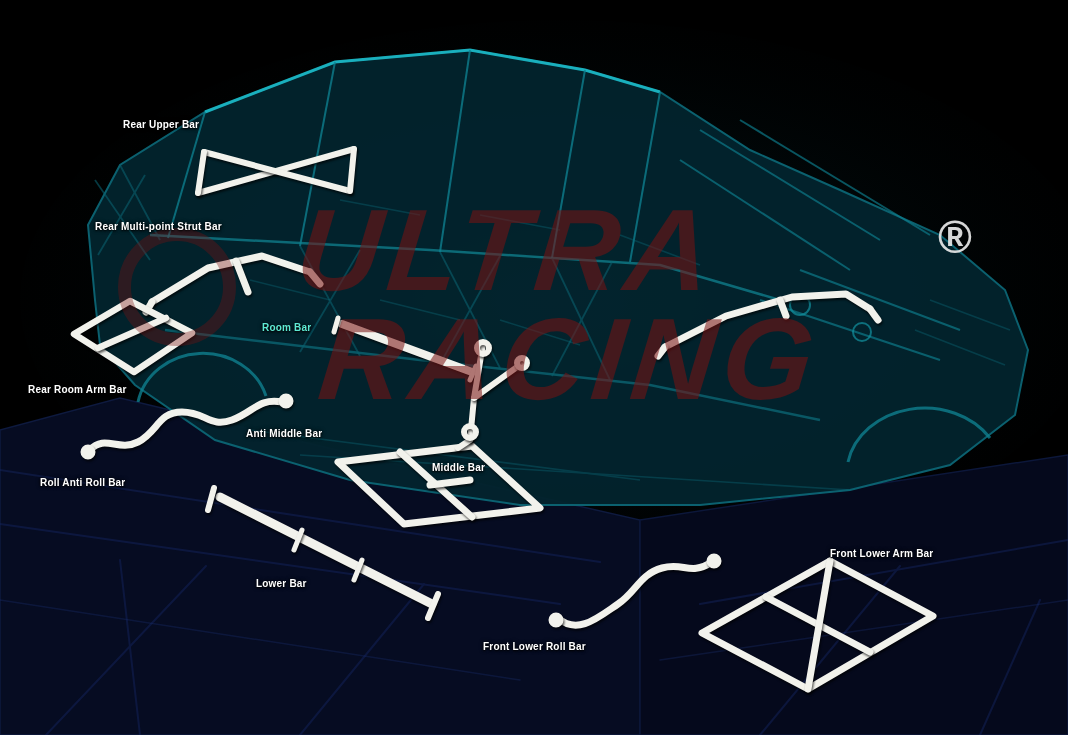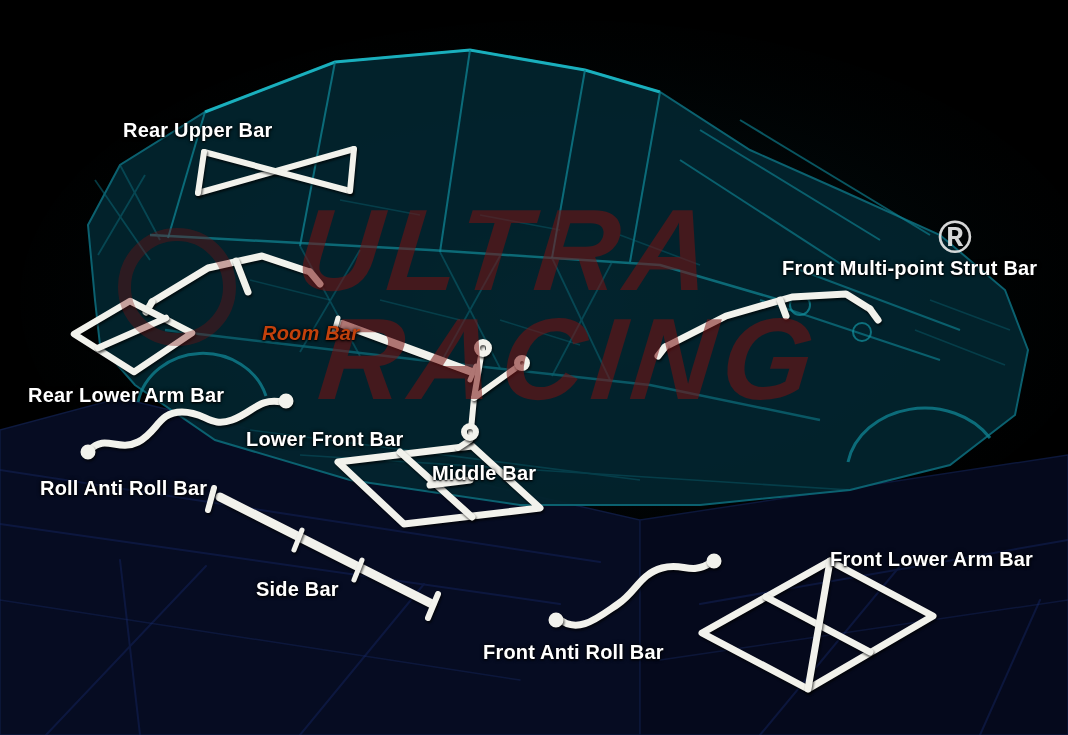--- a/index.html
+++ b/index.html
@@ -4,21 +4,21 @@
 <style>
   html,body{margin:0;padding:0;background:#000;}
   #stage{
     position:relative;width:1068px;height:735px;overflow:hidden;
     background:#000;font-family:"Liberation Sans",sans-serif;
   }
   #art{position:absolute;left:0;top:0;}
   .part{stroke:#f2f2ec;fill:none;stroke-linecap:round;stroke-linejoin:round;}
   .part path, .part circle{filter:drop-shadow(1px 2px 1px rgba(0,0,0,.65));}
   .label{
-    position:absolute;color:#fff;font-weight:bold;font-size:20px;
+    position:absolute;color:#fff;font-weight:bold;font-size:10px;
     white-space:nowrap;text-shadow:0 1px 2px #000, 0 0 4px #000;
     letter-spacing:.2px;
   }
   .watermark{
     position:absolute;left:292px;top:196px;font-style:italic;font-weight:bold;
     font-size:116px;line-height:.94;letter-spacing:7px;opacity:.55;
     transform:skewX(-6deg);pointer-events:none;
   }
   .watermark .wline2{margin-left:34px;}
   .wm-ring{
@@ -194,23 +194,23 @@
   </svg>
 
   <div class="wm-ring"></div>
   <div class="watermark" style="color: rgb(122, 18, 18);">
     <div class="wline1">ULTRA</div>
     <div class="wline2">RACING</div>
   </div>
   <div class="regmark">®</div>
 
   <div class="label" style="left:123px;top:119px">Rear Upper Bar</div>
-  <div class="label" style="left:782px;top:257px">Front Multi-point Strut Bar</div>
-  <div class="label" style="left: 262px; top: 322px; color: #c2410c; font-style: italic;">Room Bar</div>
-  <div class="label" style="left:28px;top:384px">Rear Lower Arm Bar</div>
-  <div class="label" style="left:246px;top:428px">Lower Front Bar</div>
+  <div class="label" style="left:95px;top:221px">Rear Multi-point Strut Bar</div>
+  <div class="label" style="left: 262px; top: 322px; color: #5eead4;">Room Bar</div>
+  <div class="label" style="left:28px;top:384px">Rear Room Arm Bar</div>
+  <div class="label" style="left:246px;top:428px">Anti Middle Bar</div>
   <div class="label" style="left:432px;top:462px">Middle Bar</div>
   <div class="label" style="left:40px;top:477px">Roll Anti Roll Bar</div>
   <div class="label" style="left:830px;top:548px">Front Lower Arm Bar</div>
-  <div class="label" style="left:256px;top:578px">Side Bar</div>
-  <div class="label" style="left:483px;top:641px">Front Anti Roll Bar</div>
+  <div class="label" style="left:256px;top:578px">Lower Bar</div>
+  <div class="label" style="left:483px;top:641px">Front Lower Roll Bar</div>
 
 </div>
 
 </body></html>

